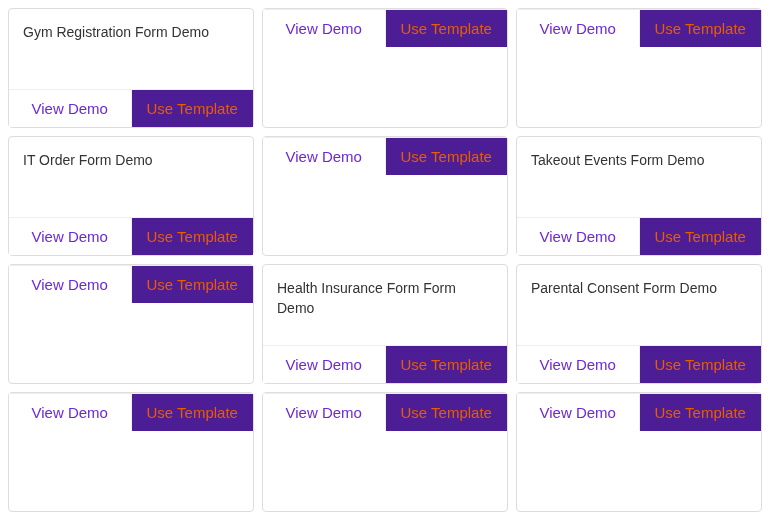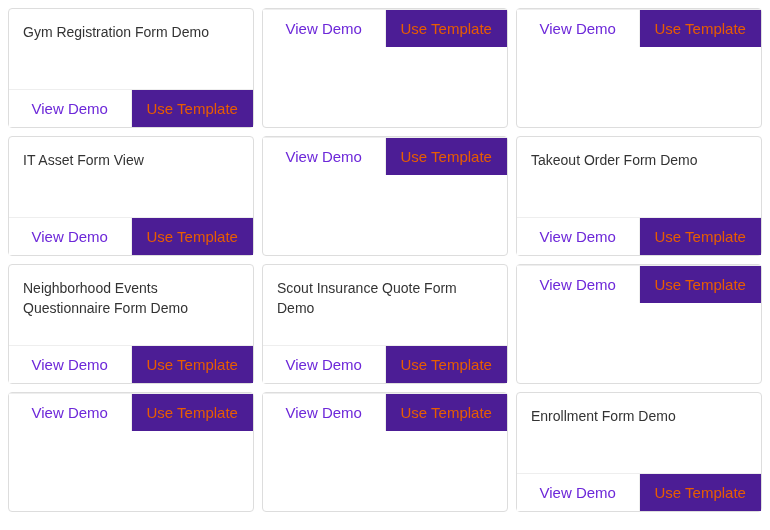--- a/index.html
+++ b/index.html
@@ -80,48 +80,54 @@
         <button class="btn-template">Use Template</button>
       </div>
     </div>
     <div class="card">
       <div class="card-actions">
         <button class="btn-view">View Demo</button>
         <button class="btn-template">Use Template</button>
       </div>
     </div>
     <div class="card">
-      <div class="card-title">IT Asset Form View</div>
+      <div class="card-title">IT Order Form Demo</div>
       <div class="card-actions">
         <button class="btn-view">View Demo</button>
         <button class="btn-template">Use Template</button>
       </div>
     </div>
     <div class="card">
       <div class="card-actions">
         <button class="btn-view">View Demo</button>
         <button class="btn-template">Use Template</button>
       </div>
     </div>
     <div class="card">
-      <div class="card-title">Takeout Order Form Demo</div>
+      <div class="card-title">Takeout Events Form Demo</div>
       <div class="card-actions">
         <button class="btn-view">View Demo</button>
         <button class="btn-template">Use Template</button>
       </div>
     </div>
     <div class="card">
-      <div class="card-title">Neighborhood Events Questionnaire Form Demo</div>
       <div class="card-actions">
         <button class="btn-view">View Demo</button>
         <button class="btn-template">Use Template</button>
       </div>
     </div>
     <div class="card">
-      <div class="card-title">Scout Insurance Quote Form Demo</div>
+      <div class="card-title">Health Insurance Form Form Demo</div>
+      <div class="card-actions">
+        <button class="btn-view">View Demo</button>
+        <button class="btn-template">Use Template</button>
+      </div>
+    </div>
+    <div class="card">
+      <div class="card-title">Parental Consent Form Demo</div>
       <div class="card-actions">
         <button class="btn-view">View Demo</button>
         <button class="btn-template">Use Template</button>
       </div>
     </div>
     <div class="card">
       <div class="card-actions">
         <button class="btn-view">View Demo</button>
         <button class="btn-template">Use Template</button>
       </div>
@@ -131,20 +137,13 @@
         <button class="btn-view">View Demo</button>
         <button class="btn-template">Use Template</button>
       </div>
     </div>
     <div class="card">
       <div class="card-actions">
         <button class="btn-view">View Demo</button>
         <button class="btn-template">Use Template</button>
       </div>
     </div>
-    <div class="card">
-      <div class="card-title">Enrollment Form Demo</div>
-      <div class="card-actions">
-        <button class="btn-view">View Demo</button>
-        <button class="btn-template">Use Template</button>
-      </div>
-    </div>
   </div>
 
 </body></html>

